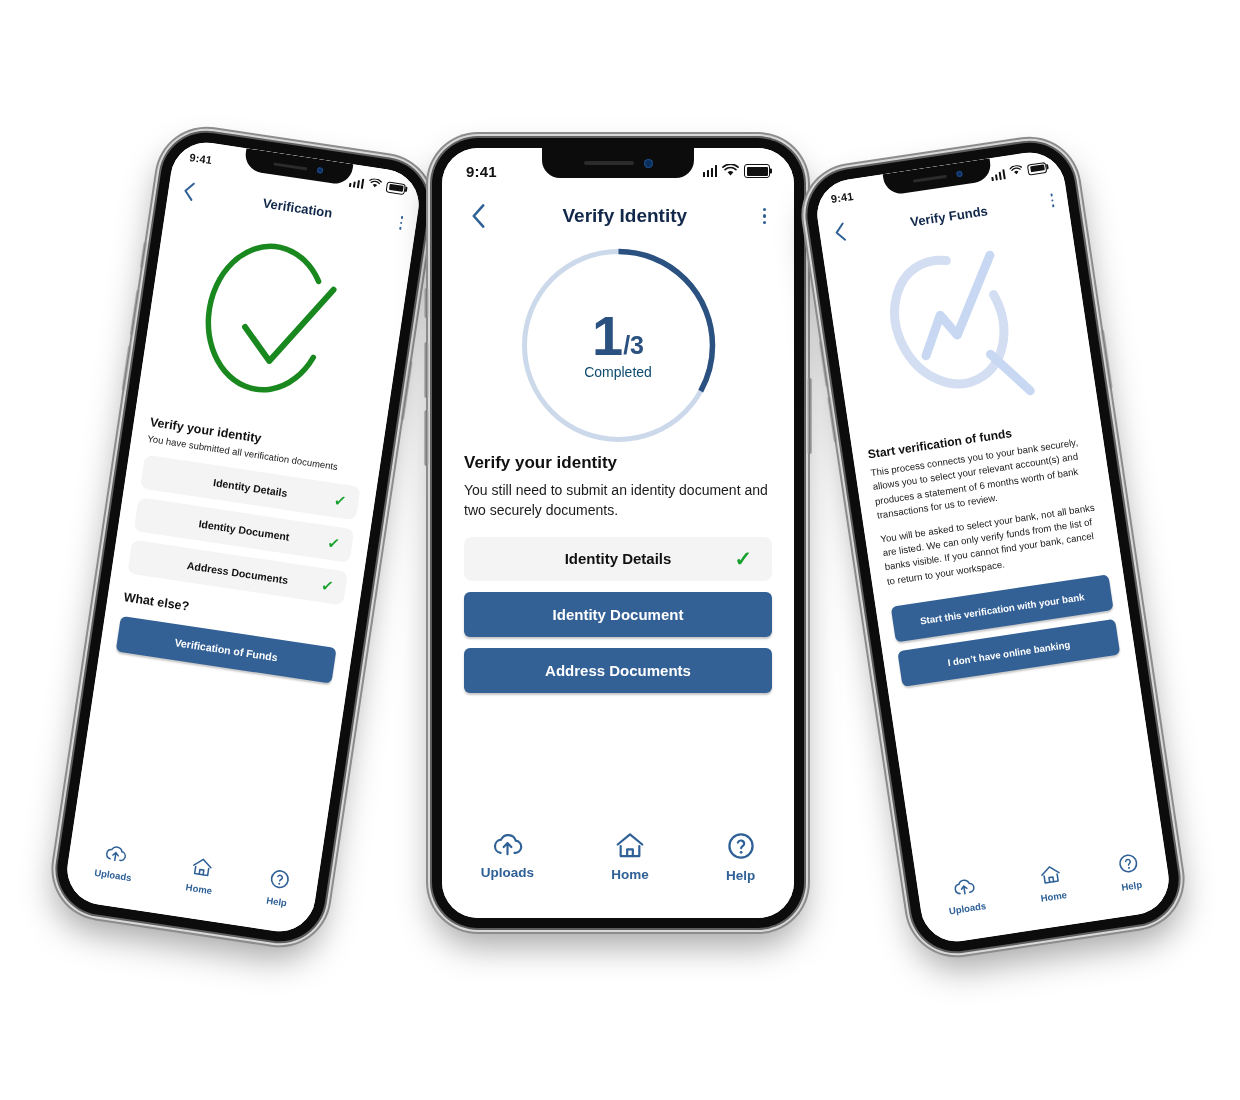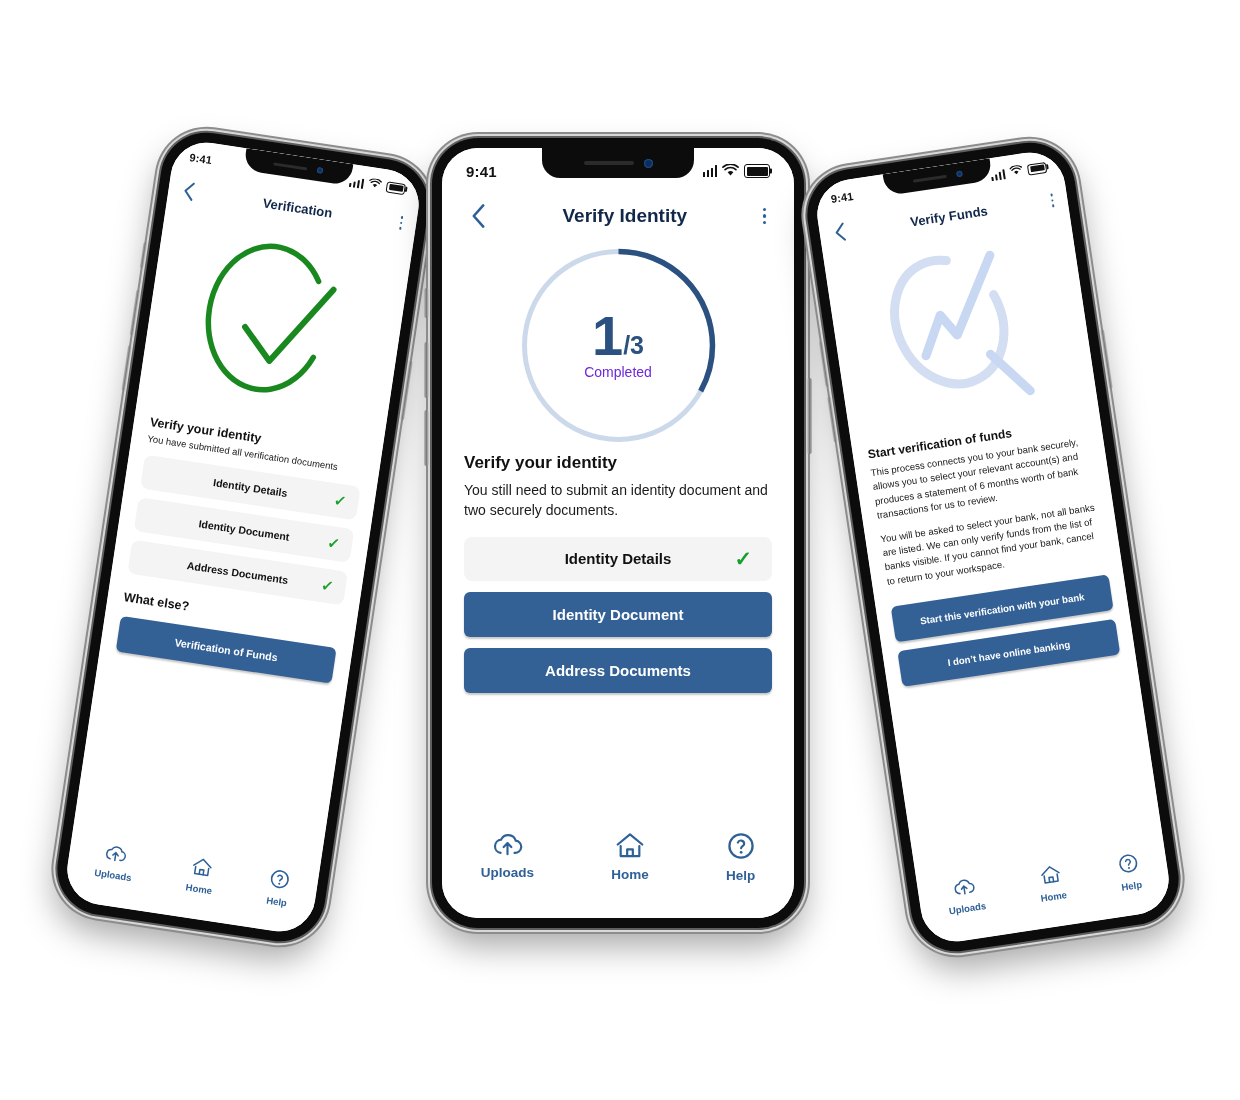--- a/index.html
+++ b/index.html
@@ -85,21 +85,21 @@
   }
   .tabbar{display:flex;align-items:flex-start;justify-content:space-around;flex:0 0 auto;}
   .tab{display:flex;flex-direction:column;align-items:center;}
   .tab .tlabel{color:#2f6197;font-weight:700;}
 
   
   .ring-wrap{position:relative;display:flex;align-items:center;justify-content:center;}
   .ring-center{position:absolute;display:flex;flex-direction:column;align-items:center;}
   .ring-num{color:#2a5180;font-weight:700;line-height:.9;display:flex;align-items:flex-end;}
   .ring-den{color:#2a5180;font-weight:700;}
-  .ring-cap{color:#6d28d9;}
+  .ring-cap{color:#0c4a6e;}
 
   
   #phoneL{
     left:108px;top:142px;width:270px;height:790px;
     transform:rotate(8.5deg);
     transform-origin:50% 50%;
   }
   #phoneL .notch{width:108px;height:22px;}
   #phoneL .speaker{width:34px;height:3px;}
   #phoneL .camera{width:6px;height:6px;}

